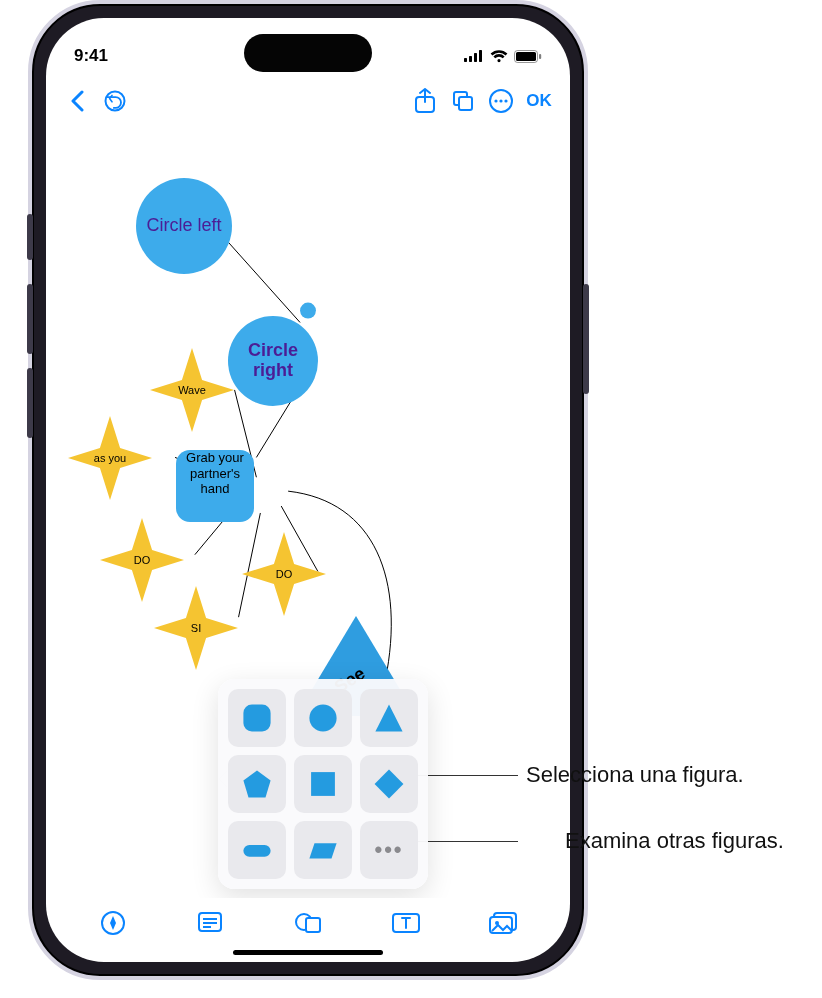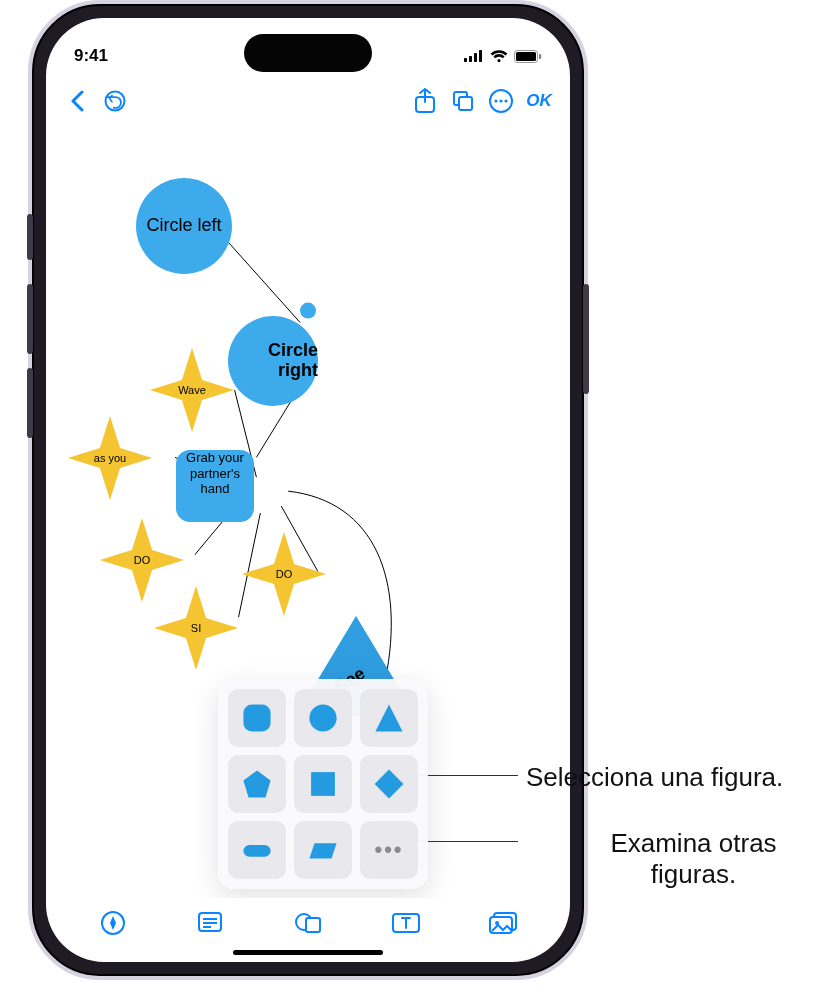--- a/index.html
+++ b/index.html
@@ -66,35 +66,34 @@
   }
   .toolbar .spacer { flex: 1; }
   .tbtn {
     width: 38px; height: 38px;
     display: flex; align-items: center; justify-content: center;
     color: #0a84ff;
   }
   .tbtn-text {
     color: #0a84ff; font-size: 17px; font-weight: 600;
     padding: 0 6px;
-    font-style: italic;
   }
 
   .canvas {
     position: absolute; inset: 0; top: 106px; bottom: 64px;
     overflow: hidden;
   }
   .shape-circle {
     position: absolute;
     border-radius: 50%;
     background: #3dabeb;
     display: flex; align-items: center; justify-content: center;
-    text-align: right;
+    text-align: center;
     font-size: 18px; line-height: 1.1;
-    color: #000000;
+    color: #4c1d95;
   }
   .shape-roundsq {
     position: absolute;
     border-radius: 14px;
     background: #3dabeb;
     display: flex; align-items: flex-start; justify-content: center;
     text-align: center;
     font-size: 13px; line-height: 1.2; color: #000;
   }
   .star4 {
@@ -160,21 +159,21 @@
     border-radius: 8px;
   }
   .home-indicator {
     position: absolute; bottom: 7px; left: 50%; transform: translateX(-50%);
     width: 150px; height: 5px; border-radius: 3px; background: #000;
     z-index: 50;
   }
 
   .callout {
     position: absolute;
-    font-size: 26px; color: #111; text-align: center;
+    font-size: 22px; color: #111;
   }
   .callout-line {
     position: absolute; height: 1px; background: #333;
   }
 </style>
 </head>
 <body>
 
 <div class="phone-frame">
   <div class="phone-side-btn btn-right-1"></div>

